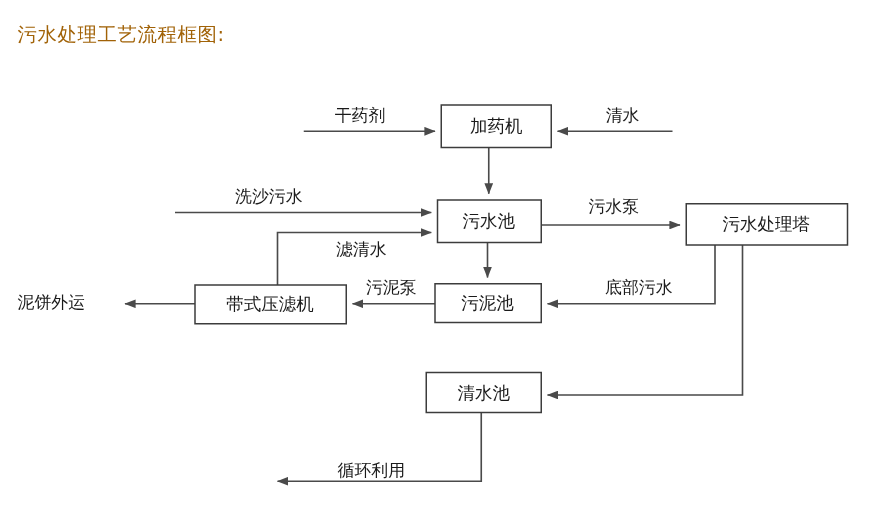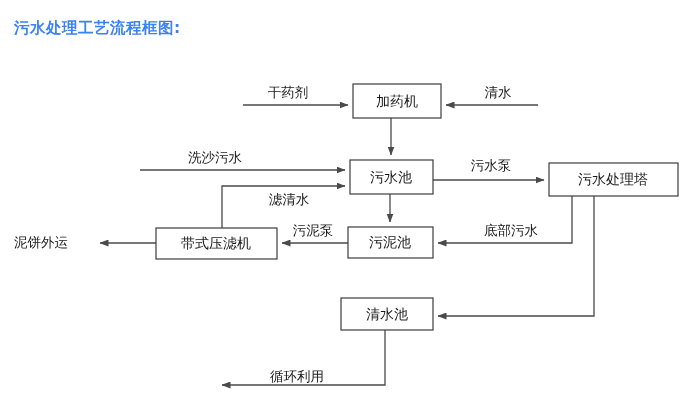--- a/index.html
+++ b/index.html
@@ -13,22 +13,22 @@
     height: 420px;
     background: #ffffff;
     overflow: hidden;
     font-family: "DejaVu Sans", "Liberation Sans", sans-serif;
   }
   #diagram-title {
     position: absolute;
     left: 14px;
     top: 18px;
     font-size: 15.5px;
-    font-weight: bold;
-    color: #3b82f6;
+    font-weight: normal;
+    color: #a16207;
     letter-spacing: 0.5px;
     white-space: nowrap;
   }
   svg.flow {
     position: absolute;
     left: 0;
     top: 0;
     width: 700px;
     height: 420px;
   }

